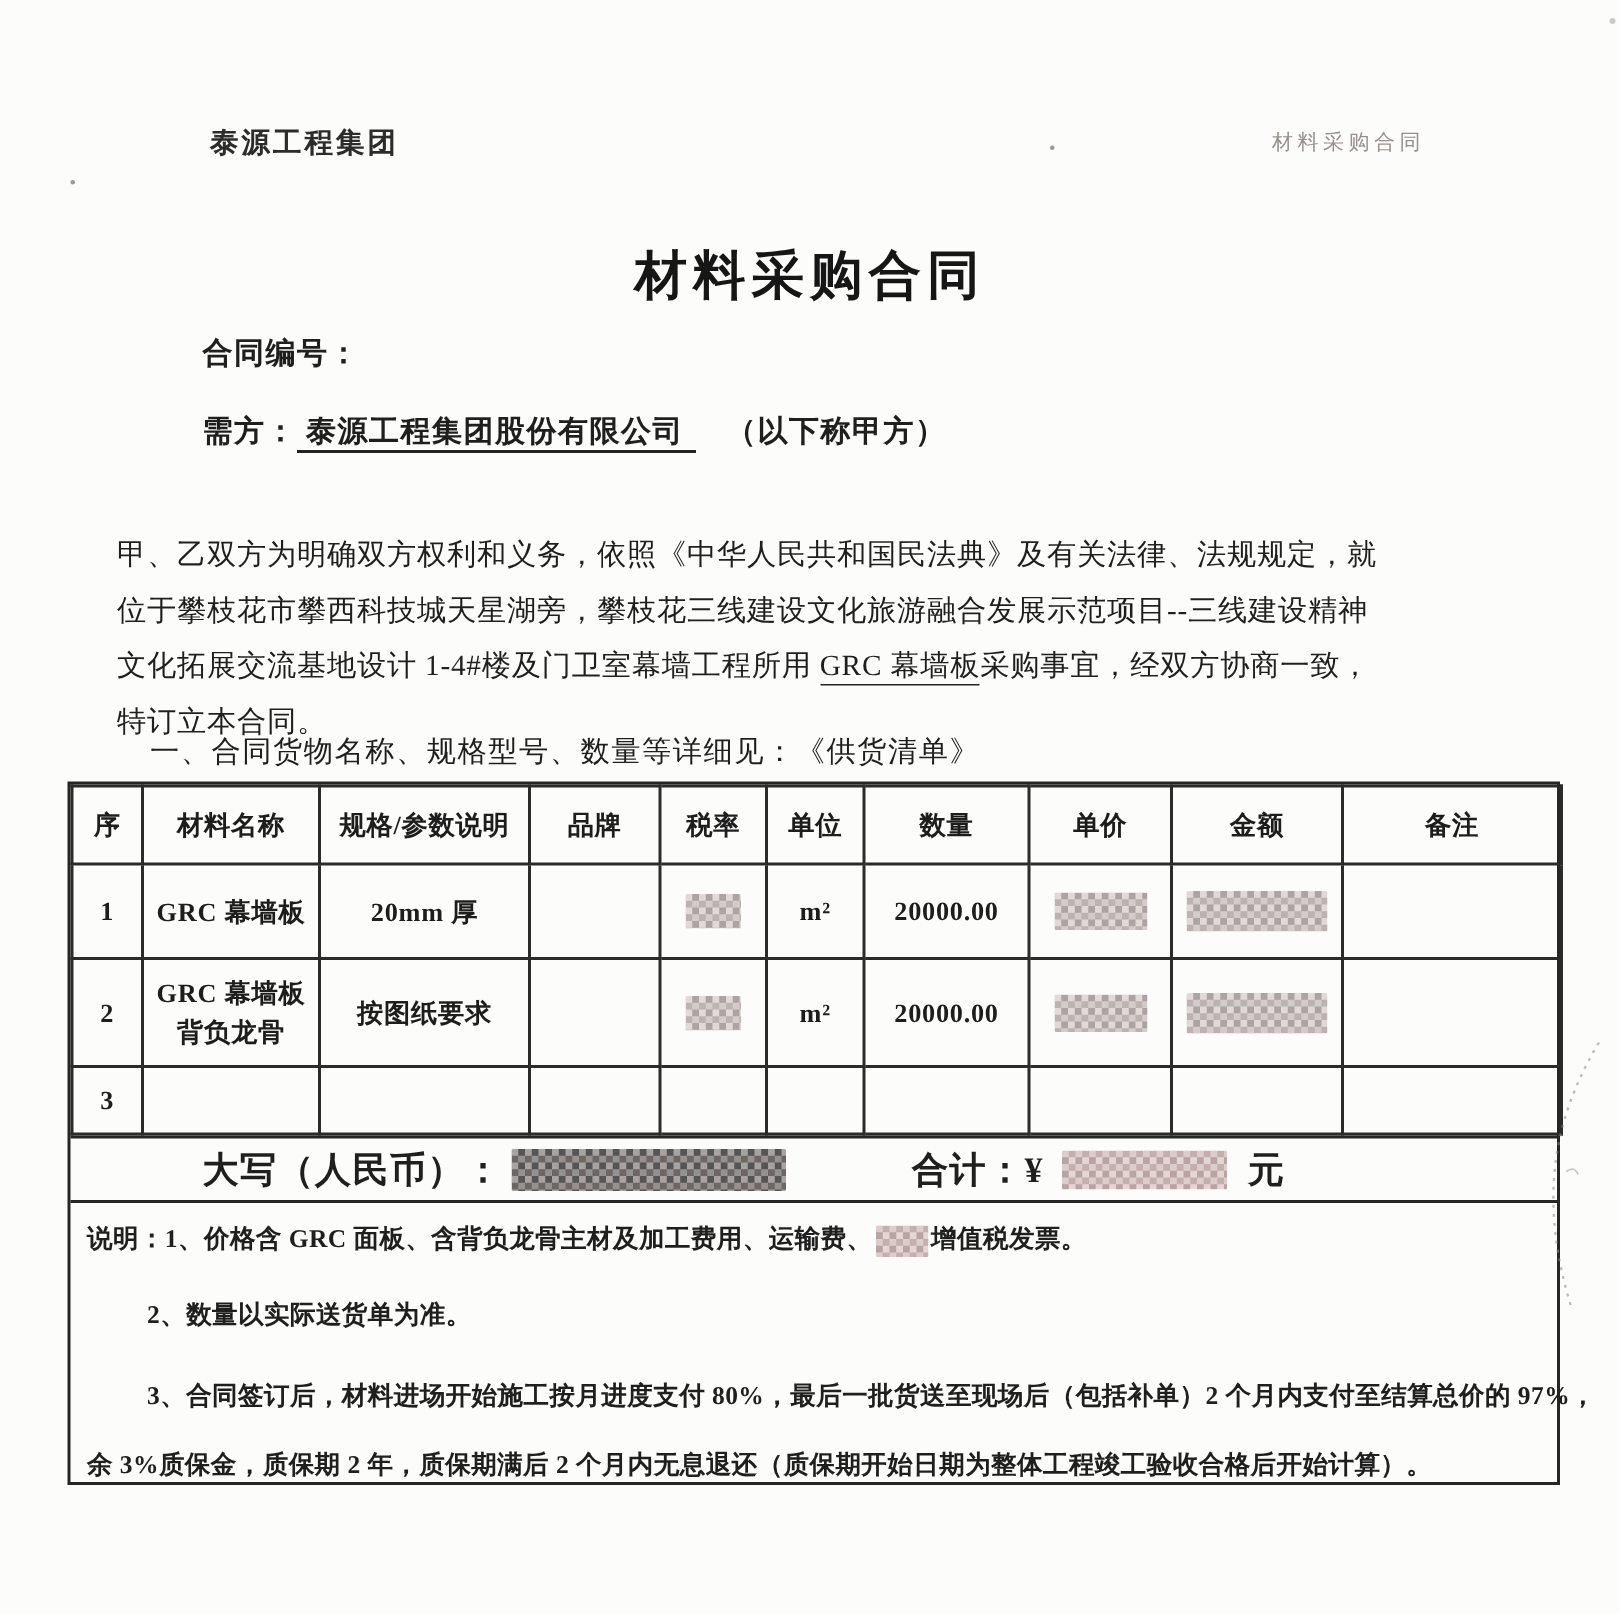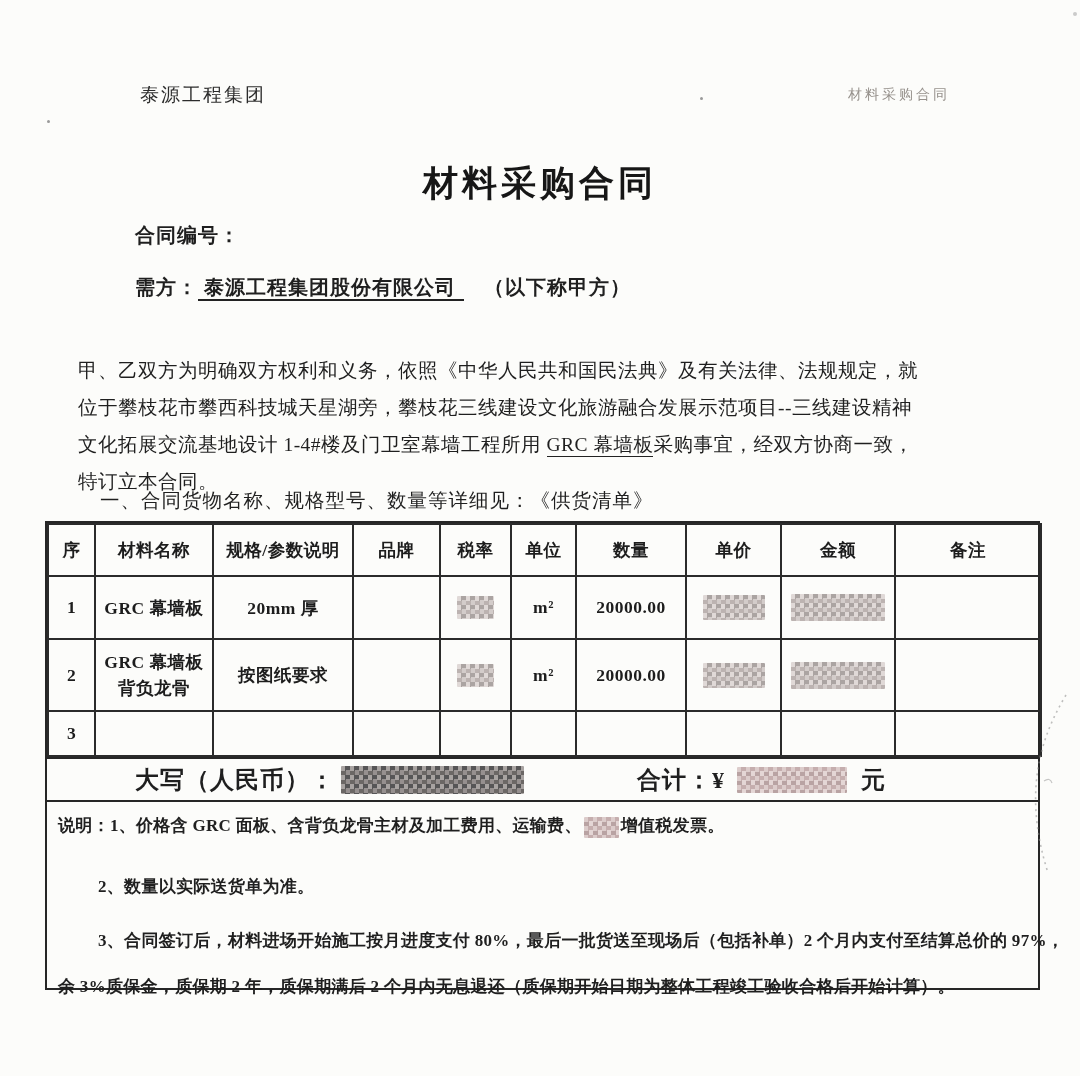--- a/index.html
+++ b/index.html
@@ -2,21 +2,21 @@
 <html><head>
 <meta charset="utf-8">
 <style>
   * { margin:0; padding:0; box-sizing:border-box; }
   html,body { background:#e9e9e9; }
   .page {
     position:relative; width:1080px; height:1076px; margin:0 auto;
     background:#fcfcfa; overflow:hidden; color:#1f1f1f;
     font-family:"Liberation Serif","DejaVu Serif",serif;
   }
-  .hdr-left { position:absolute; left:140px; top:82px; font-size:19px; font-weight:400; letter-spacing:2px; color:#2c2c2c; }
+  .hdr-left { position:absolute; left:140px; top:82px; font-size:19px; font-weight:700; letter-spacing:2px; color:#2c2c2c; }
   .hdr-right { position:absolute; left:848px; top:86px; font-size:14px; letter-spacing:3px; color:#96918c; font-weight:500; }
   .title { position:absolute; left:0; right:0; top:160px; text-align:center;
            font-family:"Liberation Sans","DejaVu Sans",sans-serif;
            font-size:35px; font-weight:800; letter-spacing:4px; color:#161616; }
   .contract-no { position:absolute; left:135px; top:222px; font-size:20px; font-weight:700; letter-spacing:1px; }
   .party { position:absolute; left:135px; font-size:20px; font-weight:700; letter-spacing:1px; }
   .buyer { top:274px; } .supplier { top:319px; }
   .pname { border-bottom:2px solid #222; padding:0 8px 1px 6px; }
   .palias { margin-left:20px; }
   .intro { position:absolute; left:78px; top:352px; width:930px; font-size:19.5px; font-weight:500; letter-spacing:0.5px; }
@@ -37,28 +37,28 @@
          background-image:conic-gradient(#a39b99 25%, #cfc7c5 25% 50%, #b6acaa 50% 75%, #ded6d4 75%); }
   .pxb.tax { width:37px; height:23px; }
   .pxb.price { width:62px; height:25px; }
   .pxb.amount { width:94px; height:27px; }
   .pxb.pink { background-image:conic-gradient(#c0a6a6 25%, #e2d2d2 25% 50%, #b29a9a 50% 75%, #d9c7c7 75%); }
   .pxb.dark { background-image:conic-gradient(#454345 25%, #8b8584 25% 50%, #5c5755 50% 75%, #a09a98 75%); }
   .sumrow { height:43px; border-top:2px solid #262626; display:flex; align-items:center;
             font-size:24px; font-weight:700; letter-spacing:1px; }
   .sumlabel { margin-left:88px; }
   .pxb.words { width:183px; height:28px; margin-left:6px; }
-  .heji { margin-left:113px;text-align:right; }
+  .heji { margin-left:84px;text-align:right; }
   .pxb.total { width:110px; height:26px; margin-left:12px; }
   .yuan { margin-left:14px; }
   .notes { height:188px; border-top:2px solid #262626; padding:9px 12px 0 11px;
            font-size:17px; font-weight:600; letter-spacing:0.3px; }
   .note { line-height:30px; }
   .n1px { width:35px; height:21px; margin:0 2px; }
-  .n2 { margin-top:31px; text-indent:40px; }
+  .n2 { margin-top:21px; text-indent:40px; }
   .n3 { margin-top:16px; line-height:46px; }
   .n3 .ind { text-indent:40px; white-space:nowrap; }
   .n3 .noind { white-space:nowrap; }
   .artifact { position:absolute; left:1014px; top:693px; opacity:0.55; }
   .speck { position:absolute; background:#9a9a9a; border-radius:50%; }
   .sp1 { left:700px; top:97px; width:3px; height:3px; }
   .sp2 { left:47px; top:120px; width:3px; height:3px; }
   .sp3 { left:1073px; top:12px; width:4px; height:4px; opacity:.5; }
 </style>
 </head>

